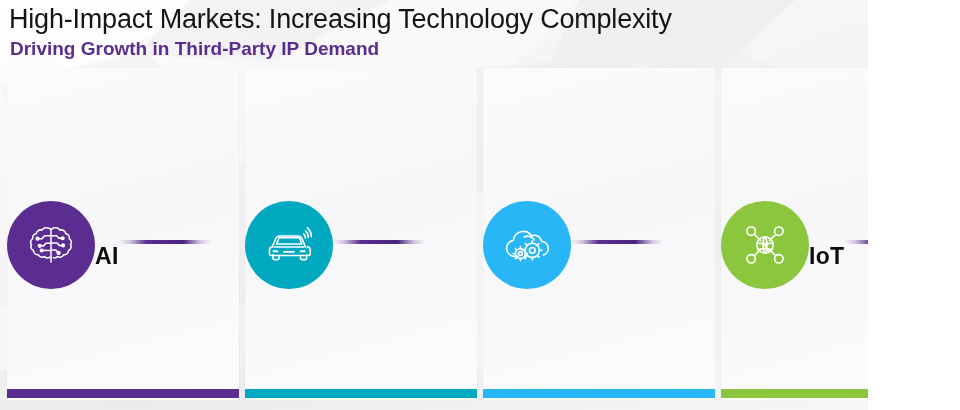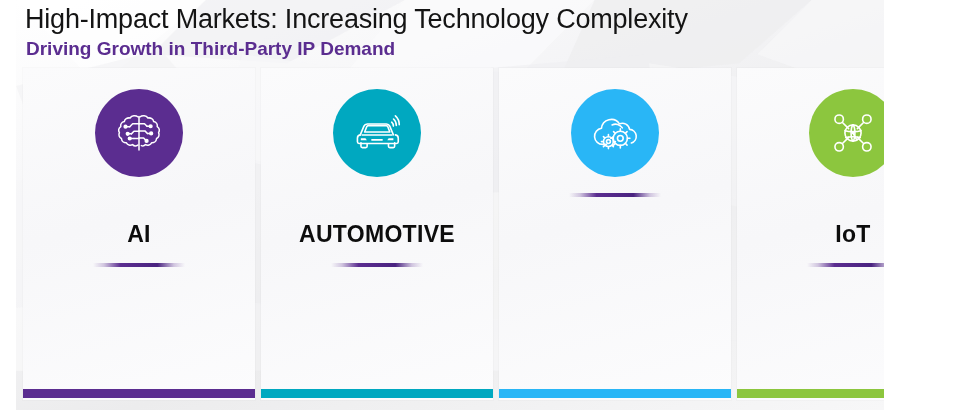--- a/index.html
+++ b/index.html
@@ -14,21 +14,20 @@
     background: #ffffff;
   }
 
   .slide {
     position: relative;
     width: 868px;
     height: 410px;
     background:
       linear-gradient(160deg, #ffffff 0%, #f4f4f6 38%, #ececed 62%, #f7f7f8 100%);
     overflow: hidden;
-    margin-left: 16px;
   }
 
   
   .poly-bg {
     position: absolute;
     inset: 0;
     pointer-events: none;
   }
 
   
@@ -72,21 +71,21 @@
     height: 332px;
     display: flex;
     gap: 6px;
     z-index: 2;
   }
 
   .card {
     position: relative;
     flex: 1 1 0;
     display: flex;
-    flex-direction: column;
+    flex-direction: row;
     align-items: center;
     background: linear-gradient(165deg, #fbfbfc 0%, #f7f7f9 45%, #fcfcfd 100%);
     box-shadow: 0 0 0 1px rgba(0,0,0,0.015);
     overflow: hidden;
   }
 
   .icon-wrap {
     margin-top: 21px;
     width: 88px;
     height: 88px;
@@ -213,21 +212,20 @@
           <path d="M14.4 34.4h35.3"></path>
           <path d="M19.8 24.6l-2.4 6.2h29.8l-2.4-6.2a2 2 0 0 0-1.9-1.3H21.7a2 2 0 0 0-1.9 1.3z"></path>
           <path d="M12.8 38.2h5.6l1.6 2.3h-7.2z" fill="#ffffff" stroke="none"></path>
           <path d="M51.4 38.2h-5.6l-1.6 2.3h7.2z" fill="#ffffff" stroke="none"></path>
           <path d="M26 40.2h12"></path>
           <path d="M49.4 19.2a6.2 6.2 0 0 1 2 4.6"></path>
           <path d="M51.6 15.4a10.2 10.2 0 0 1 3.3 7.6"></path>
           <path d="M53.8 11.6a14.2 14.2 0 0 1 4.6 10.6"></path>
         </svg>
       </div>
-      <div class="card-title">AUTOMOTIVE</div>
       <div class="divider"></div>
       <div class="accent-bar" style="background:#00a8c0"></div>
     </div>
 
     <div class="card">
       <div class="icon-wrap" style="background:#29b6f6">
         <svg viewBox="0 0 64 64" fill="none" stroke="#ffffff" stroke-width="1.9" stroke-linecap="round" stroke-linejoin="round">
           <path d="M22 45.5h-4.4A9.6 9.6 0 0 1 16 26.4a11.6 11.6 0 0 1 21.3-5.2 8.6 8.6 0 0 1 12 6.5 8.3 8.3 0 0 1 2.1 16.2"></path>
           <path d="M28.5 22.5a9.6 9.6 0 0 1 12.2 3.4"></path>
           <g transform="translate(38.3,38.3)">

